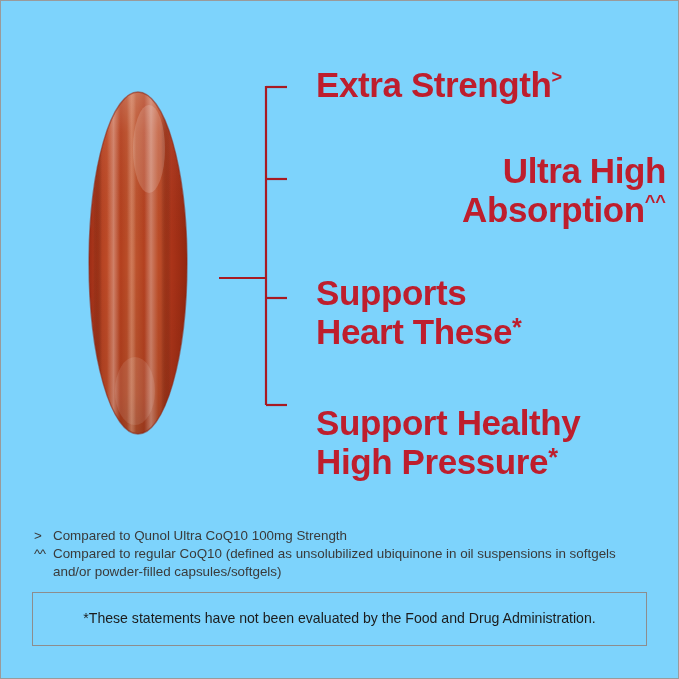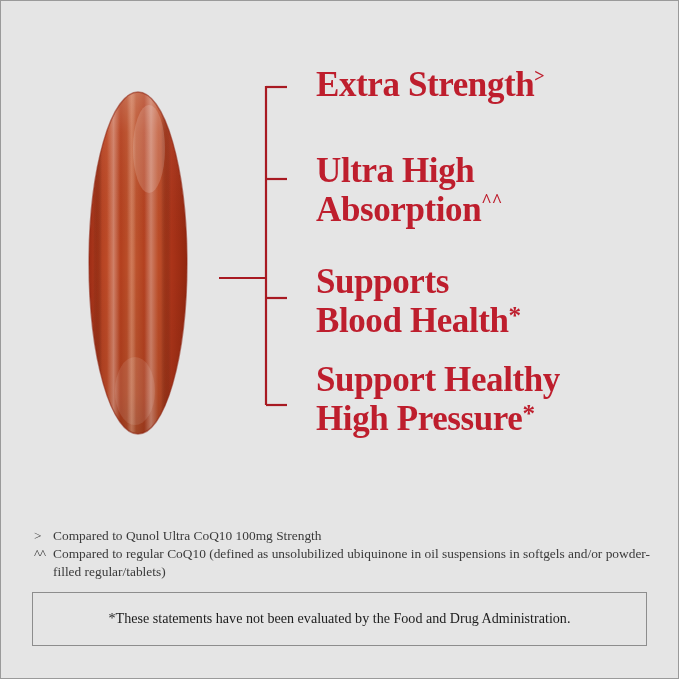--- a/index.html
+++ b/index.html
@@ -7,25 +7,24 @@
     padding: 0;
     background: #ffffff;
   }
   body {
     font-family: "Liberation Sans", sans-serif;
   }
   #canvas {
     position: relative;
     width: 679px;
     height: 679px;
-    background: #e5e5e5;
+    background: #7dd3fc;
     box-sizing: border-box;
     border: 1px solid #9a9a9a;
     overflow: hidden;
-    font-family: Liberation Serif, serif;
   }
 
   
   .softgel-wrap {
     position: absolute;
     left: 86px;
     top: 90px;
     width: 102px;
     height: 344px;
   }
@@ -51,23 +50,23 @@
   }
   .claim {
     color: #be1e2d;
     font-weight: bold;
     font-size: 35px;
     line-height: 1.12;
     letter-spacing: -0.4px;
     white-space: pre-line;
   }
   .claim-1 { margin-top: 2px; }
-  .claim-2 { margin-top: 47px; }
-  .claim-3 { margin-top: 32px; }
-  .claim-4 { margin-top: 20px; }
+  .claim-2 { margin-top: 47px; text-align: right; }
+  .claim-3 { margin-top: 43px; }
+  .claim-4 { margin-top: 52px; }
   .claim sup {
     font-size: 0.52em;
     vertical-align: 0.78em;
     letter-spacing: 0;
     font-weight: bold;
   }
   .claim sup.star {
     font-size: 0.72em;
     vertical-align: 0.30em;
   }
@@ -192,33 +191,33 @@
       </g>
     </svg>
   </div>
 
   <div class="claims">
 
     <div class="claim claim-1"><span>Extra Strength</span><sup>&gt;</sup></div>
 
     <div class="claim claim-2"><span>Ultra High</span><br><span>Absorption</span><sup>^^</sup></div>
 
-    <div class="claim claim-3"><span>Supports</span><br><span>Blood Health</span><sup class="star">*</sup></div>
+    <div class="claim claim-3"><span>Supports</span><br><span>Heart These</span><sup class="star">*</sup></div>
 
     <div class="claim claim-4"><span>Support Healthy</span><br><span>High Pressure</span><sup class="star">*</sup></div>
   </div>
 
   <div class="footnotes">
     <div class="footnote">
       <span class="fn-mark">&gt;</span>
       <span class="fn-text">Compared to Qunol Ultra CoQ10 100mg Strength</span>
     </div>
     <div class="footnote">
       <span class="fn-mark">^^</span>
-      <span class="fn-text">Compared to regular CoQ10 (defined as unsolubilized ubiquinone in oil suspensions in softgels and/or powder-filled regular/tablets)</span>
+      <span class="fn-text">Compared to regular CoQ10 (defined as unsolubilized ubiquinone in oil suspensions in softgels and/or powder-filled capsules/softgels)</span>
     </div>
   </div>
 
   <div class="disclaimer">
     <div>*These statements have not been evaluated by the Food and Drug Administration.</div>
   </div>
 
 </div>
 
 </body></html>

